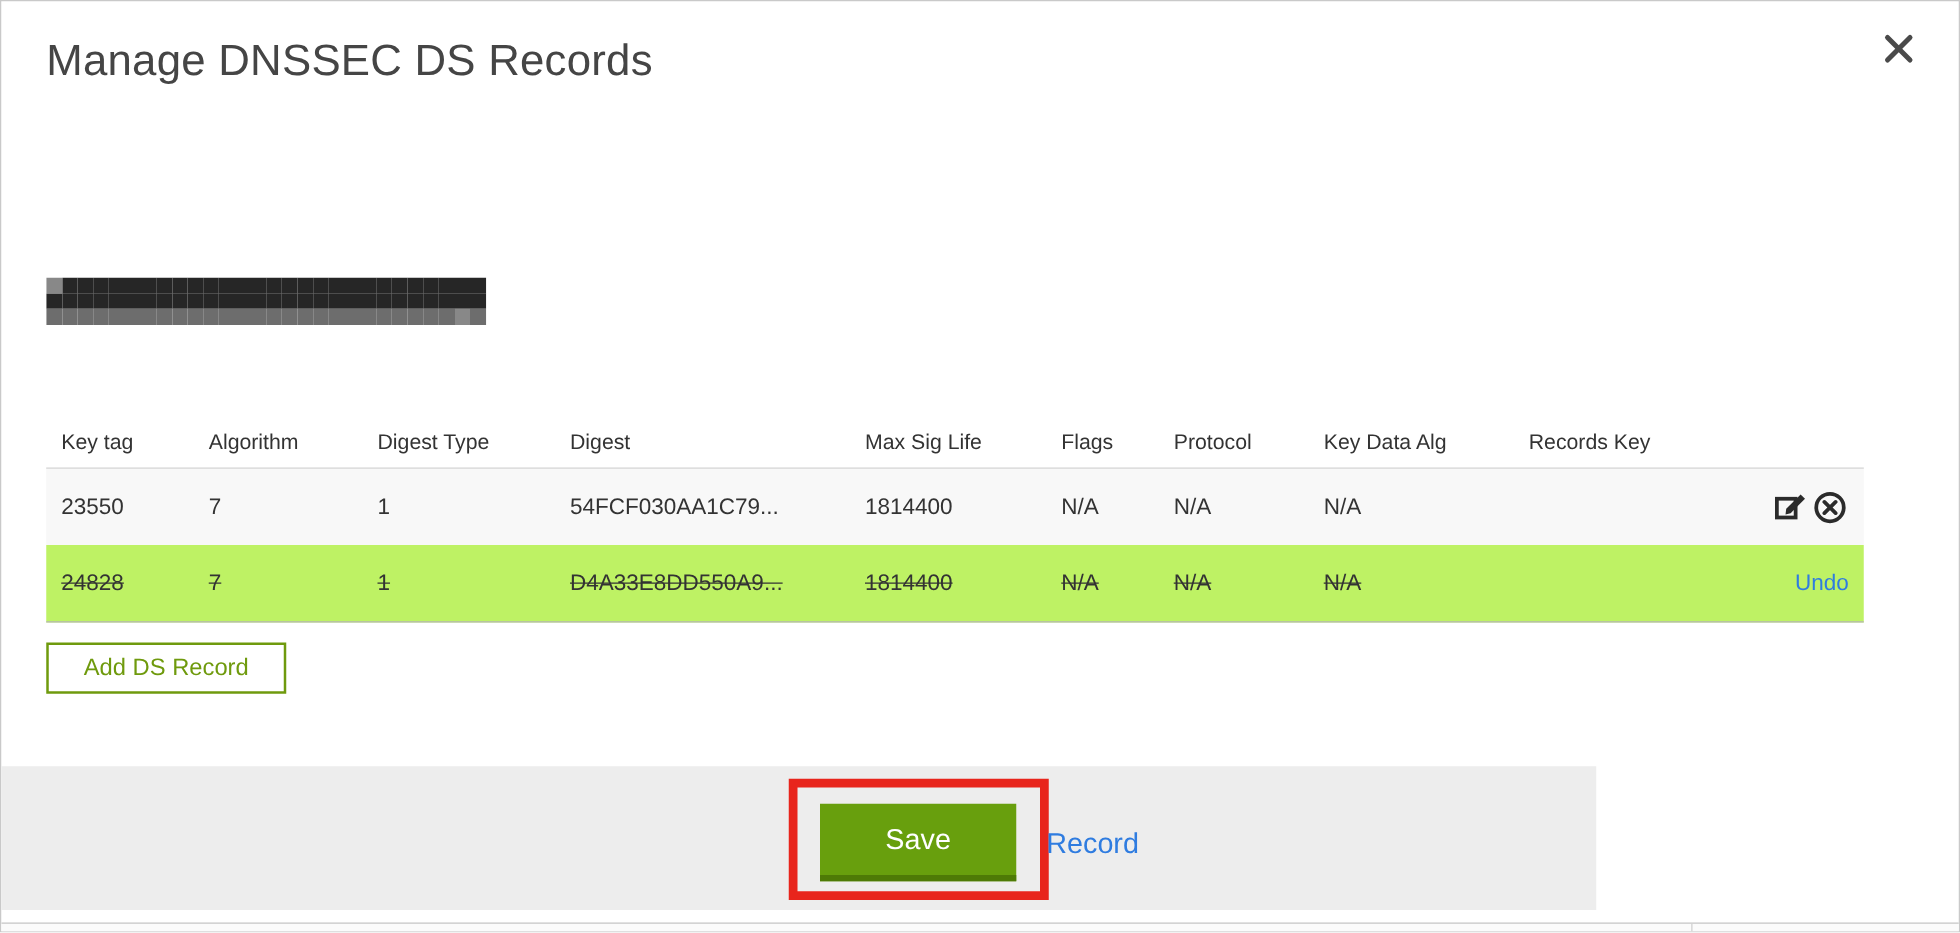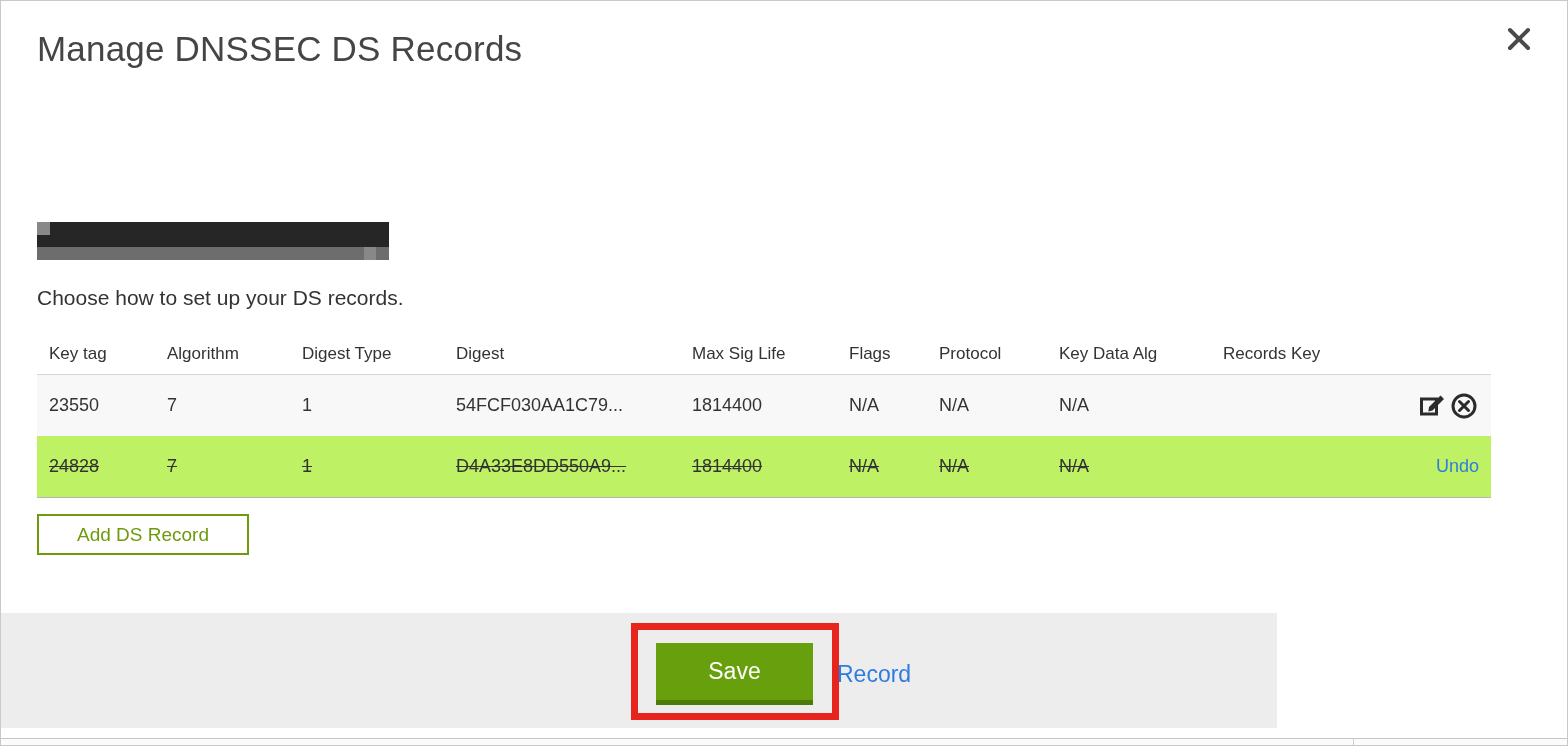--- a/index.html
+++ b/index.html
@@ -54,21 +54,21 @@
   .row-deleted .cell-text { text-decoration:line-through; }
   .cell-actions {
     display:flex; justify-content:flex-end; align-items:center;
     padding-right:12px; gap:2px;text-align:right;
   }
   .icon-btn { width:30px; height:30px; display:flex; align-items:center; justify-content:center; cursor:pointer; }
   .undo-link { color:#2f7ce0; cursor:pointer; font-size:18px; text-decoration:none; }
 
   
   .add-ds-btn {
-    position:absolute; left:36px; top:513px; width:212px; height:41px;
+    position:absolute; left:36px; top:513px; width:192px; height:41px;
     background:#ffffff; border:2px solid #6f9a0d; color:#6f9a0d;
     font-size:19px; font-family:inherit; cursor:pointer;
     display:flex; align-items:center; justify-content:center;
   }
 
   
   .footer {
     position:absolute; left:0; top:612px; width:1276px; height:115px;
     background:#ededed;
   }
@@ -189,21 +189,20 @@
       <span style="background: rgb(109, 109, 109);"></span>
       <span style="background: rgb(109, 109, 109);"></span>
       <span style="background: rgb(109, 109, 109);"></span>
       <span style="background: rgb(109, 109, 109);"></span>
       <span style="background: rgb(109, 109, 109);"></span>
       <span style="background: rgb(109, 109, 109);"></span>
       <span style="background: rgb(136, 136, 136);"></span>
       <span style="background: rgb(109, 109, 109);"></span>
     </div>
 
-  <div class="subtitle">Choose how to set up your DS records.</div>
 
   <div class="ds-table">
 
     <div class="t-row t-head">
       <div>Key tag</div>
       <div>Algorithm</div>
       <div>Digest Type</div>
       <div>Digest</div>
       <div>Max Sig Life</div>
       <div>Flags</div>

